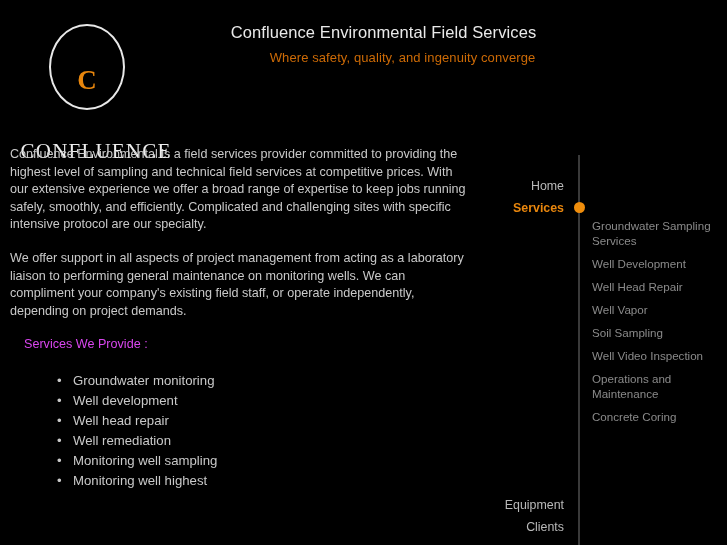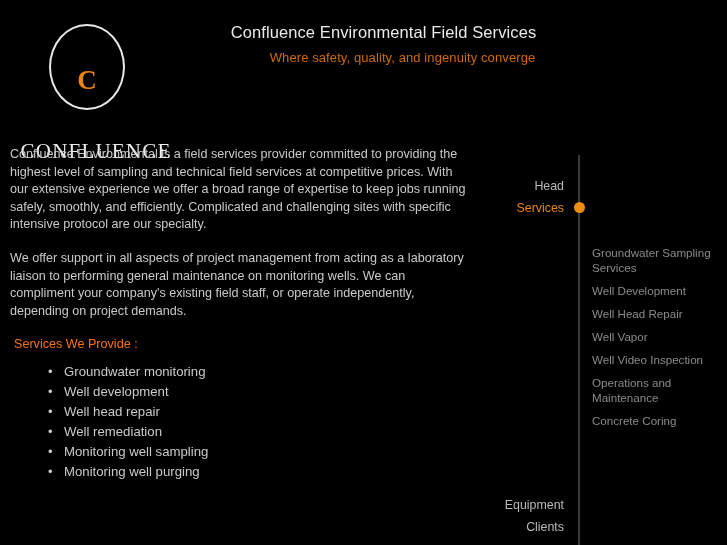--- a/index.html
+++ b/index.html
@@ -104,26 +104,26 @@
   }
   .para {
     font-size: 12.6px;
     line-height: 17.6px;
     color: #c9c9c9;
     margin: 0 0 16px 0;
   }
   #services-heading {
     font-size: 12.6px;
     line-height: 17.6px;
-    color: #f97316;
-    margin: 0 0 8px 4px;
+    color: #d946ef;
+    margin: 0 0 8px 14px;
   }
   #services-list {
     list-style: none;
-    margin: 8px;
+    margin: 17px;
     padding: 0;
   }
   #services-list li {
     position: relative;
     font-size: 13.2px;
     line-height: 20px;
     color: #c9c9c9;
     padding-left: 46px;
   }
   #services-list li::before {
@@ -159,21 +159,21 @@
     text-align: right;
     font-size: 12.4px;
     white-space: nowrap;
   }
   .nav-top a {
     color: #b9b9b9;
     text-decoration: none;
   }
   .nav-top.active a {
     color: #e8860d;
-    font-weight: normal;
+    font-weight: bold;
   }
   #nav-item-home   { top: 24px; }
   #nav-item-services { top: 46px; }
   #nav-item-equipment { top: 343px; }
   #nav-item-clients  { top: 365px; }
 
   #nav-dot {
     position: absolute;
     left: 102px;
     top: 47px;
@@ -181,21 +181,20 @@
     height: 11px;
     border-radius: 50%;
     background: #ef8d0c;
   }
 
   #subnav {
     position: absolute;
     left: 120px;
     top: 63px;
     width: 125px;
-    margin-top: 27px;
   }
   .subnav-item {
     font-size: 11.6px;
     line-height: 15px;
     color: #8a8a8a;
     margin-bottom: 8px;
     text-decoration: none;
     display: block;
   }
 </style>
@@ -219,48 +218,49 @@
   <p class="para">We offer support in all aspects of project management from acting as a laboratory liaison to performing general maintenance on monitoring wells. We can compliment your company's existing field staff, or operate independently, depending on project demands.</p>
 
   <div id="services-heading">Services We Provide :</div>
 
   <ul id="services-list">
     <li>Groundwater monitoring</li>
     <li>Well development</li>
     <li>Well head repair</li>
     <li>Well remediation</li>
     <li>Monitoring well sampling</li>
-    <li>Monitoring well purging</li>
+    <li>Monitoring well highest</li>
   </ul>
 </div>
 
 <div id="nav">
 
   <div id="nav-rule"></div>
   <div id="nav-dot"></div>
 
   <div class="nav-top" id="nav-item-home">
-    <a href="#">Head</a>
+    <a href="#">Home</a>
   </div>
 
   <div class="nav-top active" id="nav-item-services">
     <a href="#">Services</a>
   </div>
 
   <div class="nav-top" id="nav-item-equipment">
     <a href="#">Equipment</a>
   </div>
 
   <div class="nav-top" id="nav-item-clients">
     <a href="#">Clients</a>
   </div>
 
   <div id="subnav">
     <a href="#" class="subnav-item">Groundwater Sampling Services</a>
     <a href="#" class="subnav-item">Well Development</a>
     <a href="#" class="subnav-item">Well Head Repair</a>
     <a href="#" class="subnav-item">Well Vapor</a>
+    <a href="#" class="subnav-item">Soil Sampling</a>
     <a href="#" class="subnav-item">Well Video Inspection</a>
     <a href="#" class="subnav-item">Operations and Maintenance</a>
     <a href="#" class="subnav-item">Concrete Coring</a>
   </div>
 
 </div>
 
 </body></html>

